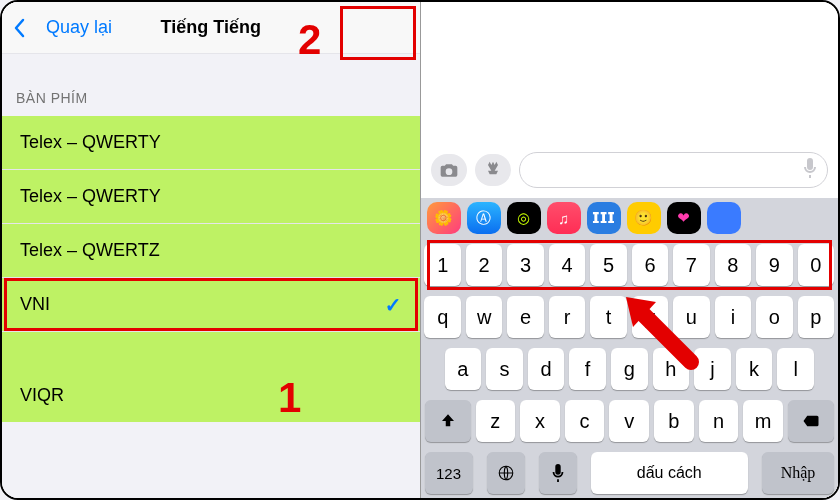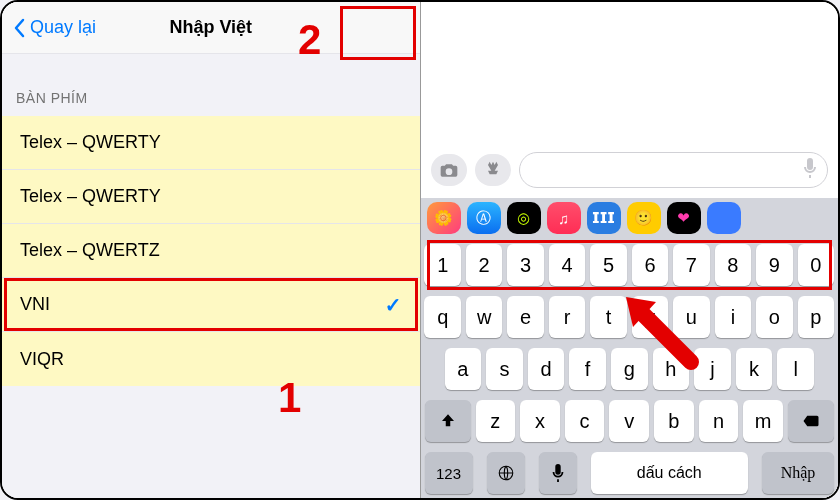--- a/index.html
+++ b/index.html
@@ -37,21 +37,21 @@
     padding: 0 10px;
     background: #f8f8f8;
     border-bottom: 1px solid #e5e5ea;
     position: relative;
   }
   .nav .back {
     color: #007aff;
     font-size: 18px;
     display: flex;
     align-items: center;
-    gap: 4px;
+    gap: 20px;
   }
   .nav .back svg { width: 14px; height: 20px; }
   .nav .title {
     position: absolute;
     left: 50%;
     transform: translateX(-50%);
     font-weight: 600;
     font-size: 18px;
     color: #000;
   }
@@ -72,34 +72,34 @@
   }
 
   .section-header {
     color: #737373;
     font-size: 14px;
     letter-spacing: 0.5px;
     padding: 36px 14px 10px;
     text-transform: uppercase;
   }
   .list {
-    background: #fef9c3;
+    background: #bef264;
   }
   .row {
     height: 54px;
     display: flex;
     align-items: center;
     justify-content: space-between;
     padding: 0 18px;
     font-size: 18px;
     color: #000;
     border-bottom: 1px solid #e5e5ea;
     position: relative;
   }
-  .row:last-child { border-bottom: none; }
+  .row:last-child { border-bottom: none; margin-top: 36px; }
   .check { color: #007aff; font-size: 20px; font-weight: bold; }
   .row-hl {
     position: absolute;
     left: 2px; right: 2px; top: 0; bottom: 0;
     border: 3px solid #e30000;
     pointer-events: none;
   }
 
   .anno {
     position: absolute;
@@ -218,21 +218,21 @@
 <div class="container">
 
   <div class="panel panel-left">
     <div class="nav">
       <div class="back">
         <svg viewBox="0 0 12 20">
             <path d="M10 2 L3 10 L10 18" stroke="#007aff" stroke-width="2.5" fill="none" stroke-linecap="round" stroke-linejoin="round"></path>
           </svg>
         <span>Quay lại</span>
       </div>
-      <div class="title">Nhập Việt</div>
+      <div class="title">Tiếng Tiếng</div>
       <div class="done-hl"></div>
     </div>
     <div class="anno" style="left:296px; top:14px;">2</div>
 
     <div class="section-header">BÀN PHÍM</div>
     <div class="list">
       <div class="row">
         <span>Telex – QWERTY</span>
       </div>
       <div class="row">

